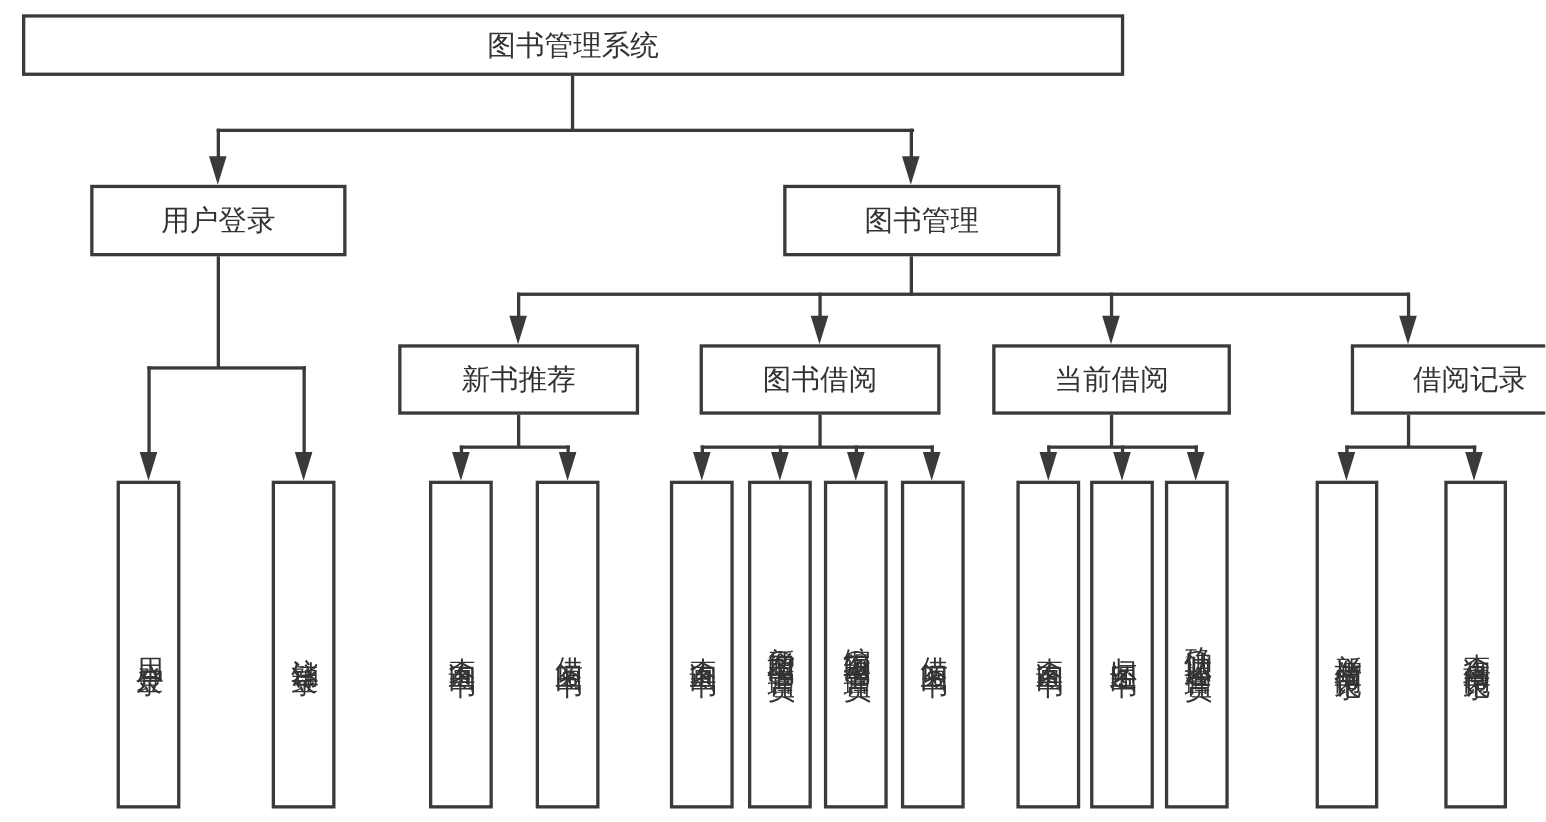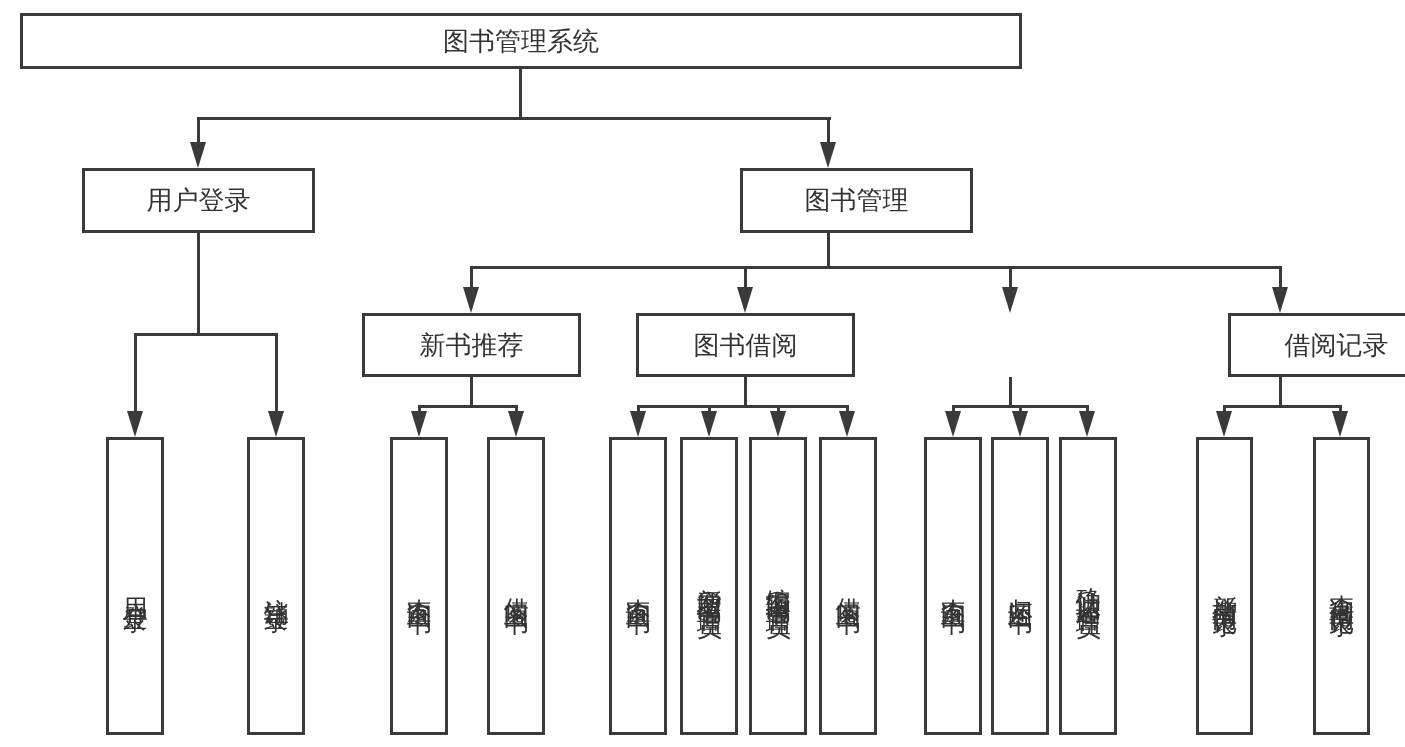--- a/index.html
+++ b/index.html
@@ -49,21 +49,21 @@
   <div class="vline" style="left:519px;top:69px;height:50px"></div>
   <div class="hline" style="left:197px;top:117px;width:634px"></div>
   <div class="vline" style="left:197px;top:117px;height:28px"></div>
   <div class="vline" style="left:827px;top:117px;height:28px"></div>
   <div class="arrow" style="left:190px;top:142px"></div>
   <div class="arrow" style="left:820px;top:142px"></div>
 
   <div class="box" style="left:82px;top:168px;width:233px;height:65px">
     <span class="lbl">用户登录</span>
   </div>
-  <div class="box" style="left:740px;top:168px;width:233px;height:65px">
+  <div class="box" style="left:712px;top:168px;width:252px;height:65px">
     <span class="lbl">图书管理</span>
   </div>
 
   <div class="vline" style="left:197px;top:233px;height:102px"></div>
   <div class="hline" style="left:134px;top:333px;width:144px"></div>
   <div class="vline" style="left:134px;top:333px;height:80px"></div>
   <div class="vline" style="left:275px;top:333px;height:80px"></div>
   <div class="arrow" style="left:127px;top:411px"></div>
   <div class="arrow" style="left:268px;top:411px"></div>
 
@@ -76,20 +76,23 @@
   <div class="arrow" style="left:463px;top:287px"></div>
   <div class="arrow" style="left:737px;top:287px"></div>
   <div class="arrow" style="left:1002px;top:287px"></div>
   <div class="arrow" style="left:1272px;top:287px"></div>
 
   <div class="box" style="left:636px;top:313px;width:219px;height:64px">
     <span class="lbl">图书借阅</span>
   </div>
   <div class="box" style="left:362px;top:313px;width:219px;height:64px">
     <span class="lbl">新书推荐</span>
+  </div>
+  <div class="box" style="left:902px;top:313px;width:217px;height:64px">
+    <span class="lbl">当前借阅</span>
   </div>
   <div class="box" style="left:1228px;top:313px;width:217px;height:64px">
     <span class="lbl">借阅记录</span>
   </div>
 
   <div class="vline" style="left:470px;top:377px;height:30px"></div>
   <div class="hline" style="left:418px;top:405px;width:100px"></div>
   <div class="vline" style="left:418px;top:405px;height:9px"></div>
   <div class="vline" style="left:515px;top:405px;height:9px"></div>
   <div class="arrow" style="left:411px;top:411px"></div>

